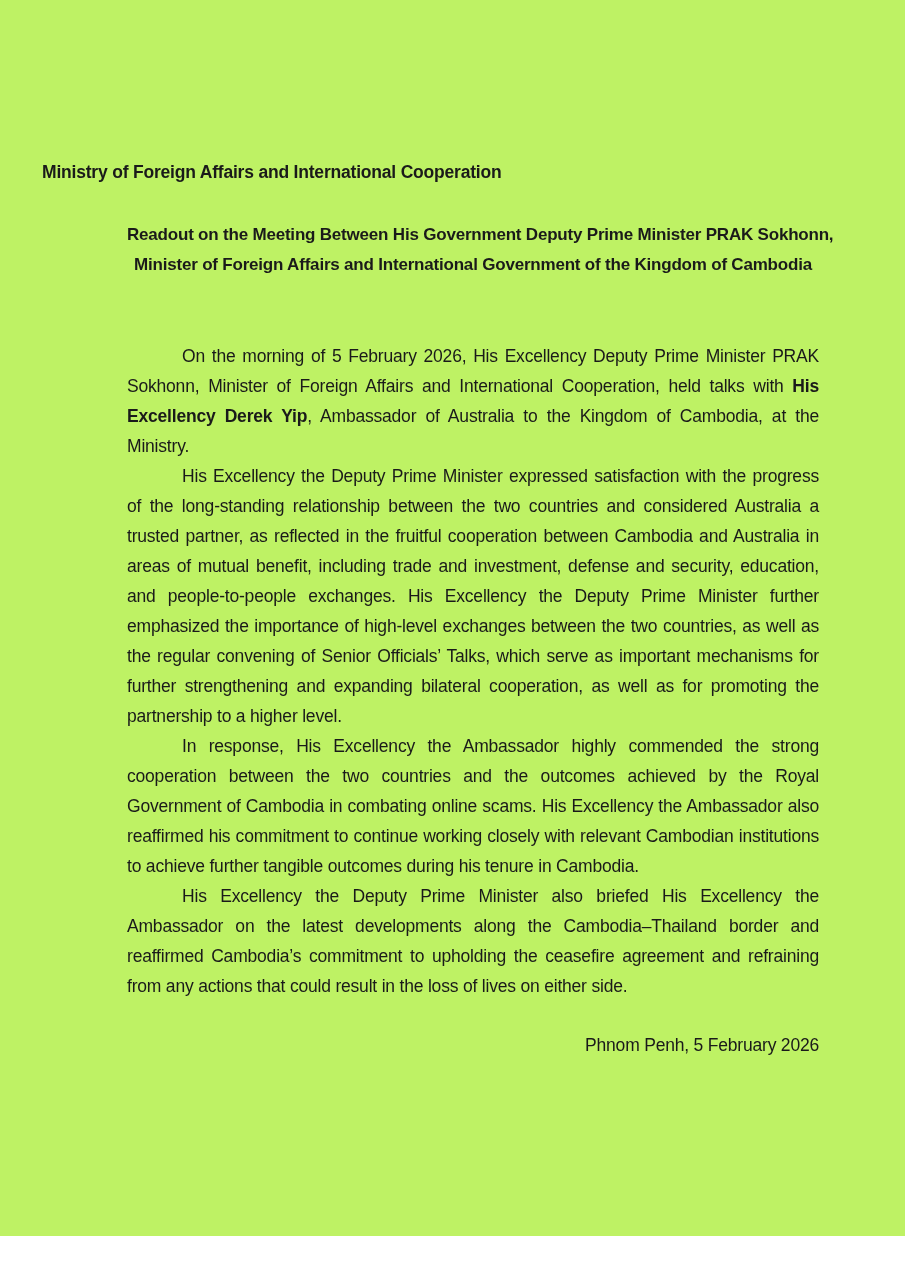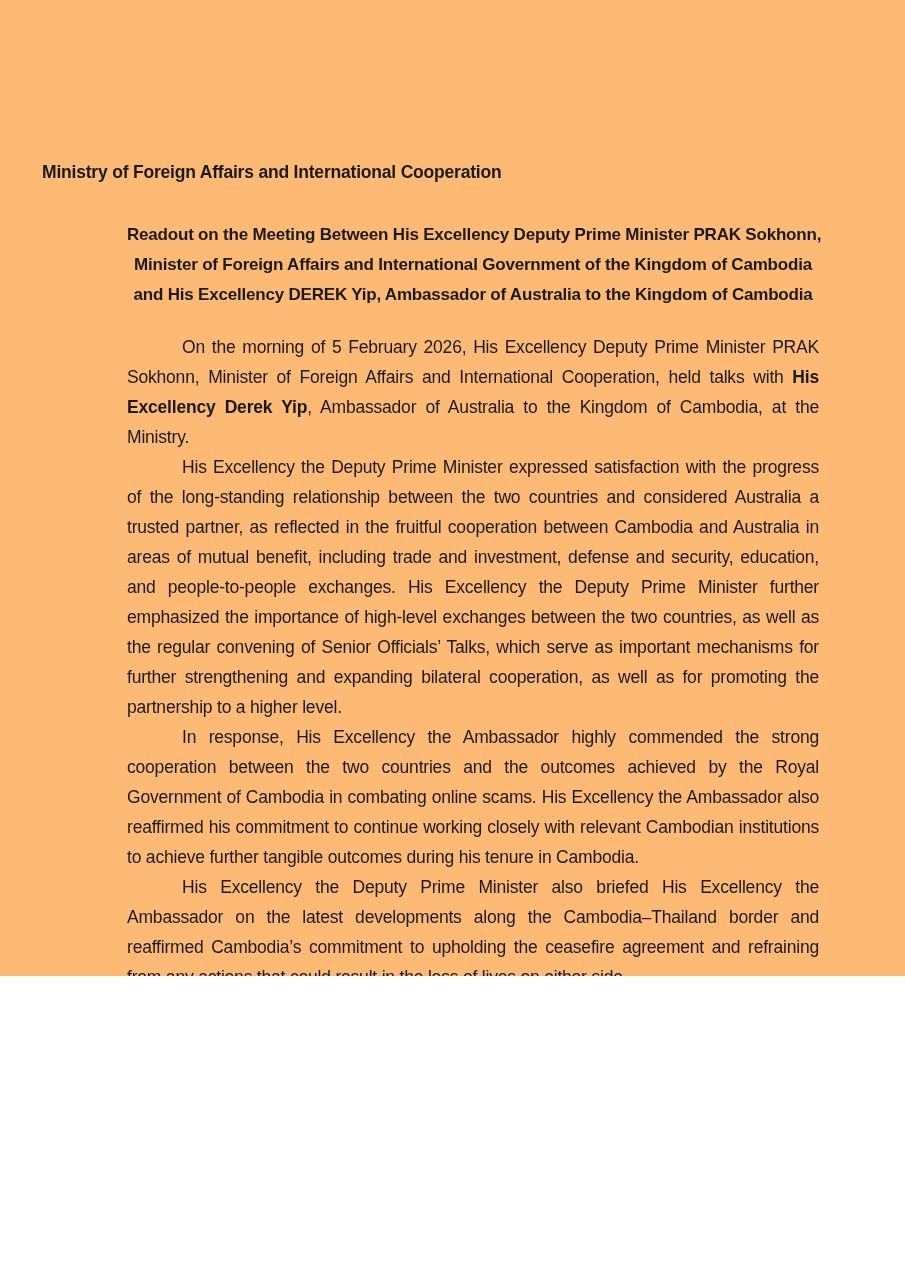--- a/index.html
+++ b/index.html
@@ -3,22 +3,22 @@
 <meta charset="utf-8">
 <style>
   html, body {
     margin: 0;
     padding: 0;
     background: #ffffff;
   }
   .page {
     position: relative;
     width: 905px;
-    height: 976px;
-    background: #fdba74;
+    height: 1236px;
+    background: #bef264;
     font-family: "Liberation Sans", sans-serif;
     color: #1a1a1a;
     overflow: hidden;
   }
   .doc-header {
     position: absolute;
     left: 42px;
     top: 160px;
     font-size: 17.5px;
     font-weight: bold;
@@ -37,21 +37,21 @@
     letter-spacing: -0.2px;
     line-height: 30px;
   }
   .doc-title .title-line {
     display: block;
     white-space: nowrap;
   }
   .doc-body {
     position: absolute;
     left: 127px;
-    top: 332px;
+    top: 341px;
     width: 692px;
     font-size: 17.5px;
     letter-spacing: -0.2px;
     line-height: 30px;
     text-align: justify;
   }
   .doc-body p {
     margin: 0;
     padding: 0;
     text-indent: 55px;
@@ -71,23 +71,22 @@
   }
 </style>
 </head>
 <body>
 
 <div class="page">
 
   <div class="doc-header">Ministry of Foreign Affairs and International Cooperation</div>
 
   <div class="doc-title">
-    <span class="title-line">Readout on the Meeting Between His Excellency Deputy Prime Minister PRAK Sokhonn,</span>
+    <span class="title-line">Readout on the Meeting Between His Government Deputy Prime Minister PRAK Sokhonn,</span>
     <span class="title-line">Minister of Foreign Affairs and International Government of the Kingdom of Cambodia</span>
-    <span class="title-line">and His Excellency DEREK Yip, Ambassador of Australia to the Kingdom of Cambodia</span>
   </div>
 
   <div class="doc-body">
     <p><span>On the morning of 5 February 2026, His Excellency Deputy Prime Minister PRAK Sokhonn, Minister of Foreign Affairs and International Cooperation, held talks with </span><strong>His Excellency Derek Yip</strong><span>, Ambassador of Australia to the Kingdom of Cambodia, at the Ministry.</span></p>
     <p>His Excellency the Deputy Prime Minister expressed satisfaction with the progress of the long-standing relationship between the two countries and considered Australia a trusted partner, as reflected in the fruitful cooperation between Cambodia and Australia in areas of mutual benefit, including trade and investment, defense and security, education, and people-to-people exchanges. His Excellency the Deputy Prime Minister further emphasized the importance of high-level exchanges between the two countries, as well as the regular convening of Senior Officials’ Talks, which serve as important mechanisms for further strengthening and expanding bilateral cooperation, as well as for promoting the partnership to a higher level.</p>
     <p>In response, His Excellency the Ambassador highly commended the strong cooperation between the two countries and the outcomes achieved by the Royal Government of Cambodia in combating online scams. His Excellency the Ambassador also reaffirmed his commitment to continue working closely with relevant Cambodian institutions to achieve further tangible outcomes during his tenure in Cambodia.</p>
     <p>His Excellency the Deputy Prime Minister also briefed His Excellency the Ambassador on the latest developments along the Cambodia–Thailand border and reaffirmed Cambodia’s commitment to upholding the ceasefire agreement and refraining from any actions that could result in the loss of lives on either side.</p>
   </div>
 
   <div class="dateline">Phnom Penh, 5 February 2026</div>

